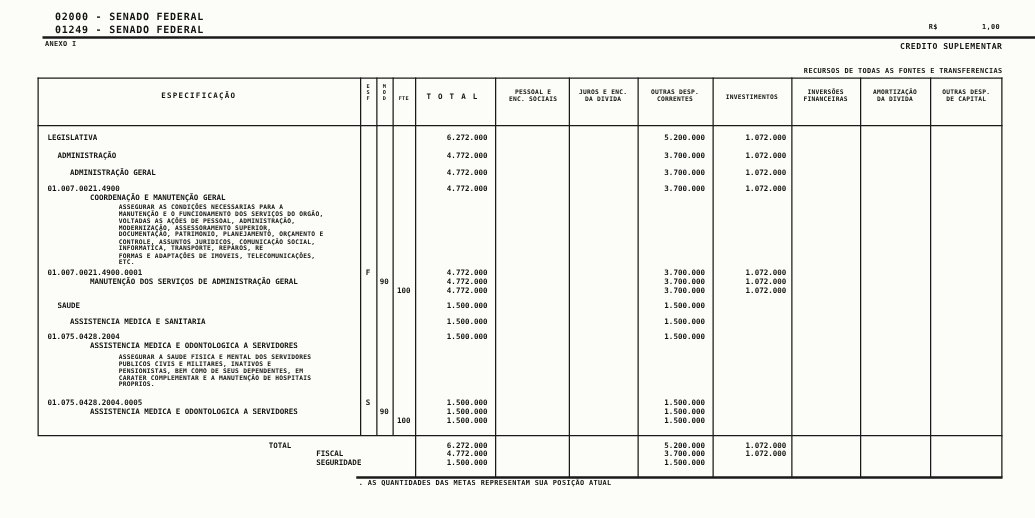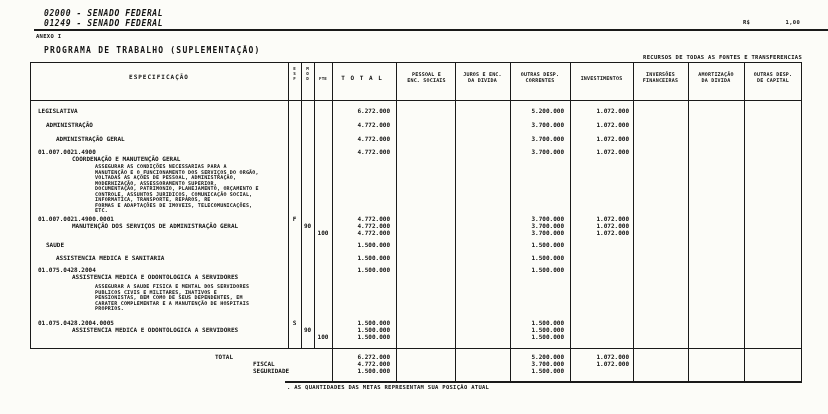--- a/index.html
+++ b/index.html
@@ -16,38 +16,38 @@
   .hcell.tiny{font-size:4.2px;line-height:5px;}
   .trow{position:absolute;left:0;top:0;width:828px;height:0;overflow:visible;}
   .cell{position:absolute;font-size:6px;line-height:6px;white-space:nowrap;}
   .cell.para{white-space:pre-line;font-size:5px;line-height:5.5px;letter-spacing:.2px;}
   .c-esf{left:288px;width:13px;text-align:center;}
   .c-mod{left:301px;width:13px;text-align:center;}
   .c-fte{left:314px;width:18px;text-align:center;}
   .c-total{left:332px;width:58px;text-align:right;}
   .c-outras{left:512px;width:52px;text-align:right;}
   .c-invest{left:575px;width:54px;text-align:right;}
-  .org{font-size:8px;letter-spacing:.6px;font-style:italic;}
+  .org{font-size:8px;letter-spacing:.6px;}
   .title{font-size:8px;letter-spacing:1.2px;}
   .small{font-size:5.5px;letter-spacing:.3px;}
   .mid{font-size:6.5px;letter-spacing:.4px;}
 </style>
 </head>
 <body>
 
 <div id="doc">
 
   <div class="t org" style="left:44px;top:9px">02000 - SENADO FEDERAL</div>
   <div class="t org" style="left:44px;top:19px">01249 - SENADO FEDERAL</div>
   <div class="t small" style="left:743px;top:19px">R$</div>
   <div class="t small" style="left:770px;top:19px;width:30px;text-align:right">1,00</div>
 
   <div class="t small" style="left:36px;top:33px">ANEXO I</div>
-
-  <div class="t title" style="left:44px;top:46px">PROGRAMA DE TRABALHO (SUPLEMENTAÇÃO)</div>
+  <div class="t mid" style="left:600px;top:33px;width:202px;text-align:right">CREDITO SUPLEMENTAR</div>
+
   <div class="t small" style="left:500px;top:54px;width:302px;text-align:right">RECURSOS DE TODAS AS FONTES E TRANSFERENCIAS</div>
 
   <div class="hcell big" style="left:30px;top:74px;width:258px">ESPECIFICAÇÃO</div>
   <div class="hcell stack" style="left:288px;top:67px;width:13px">E
 S
 F</div>
   <div class="hcell stack" style="left:301px;top:67px;width:13px">M
 O
 D</div>
   <div class="hcell tiny" style="left:314px;top:76px;width:18px">FTE</div>

